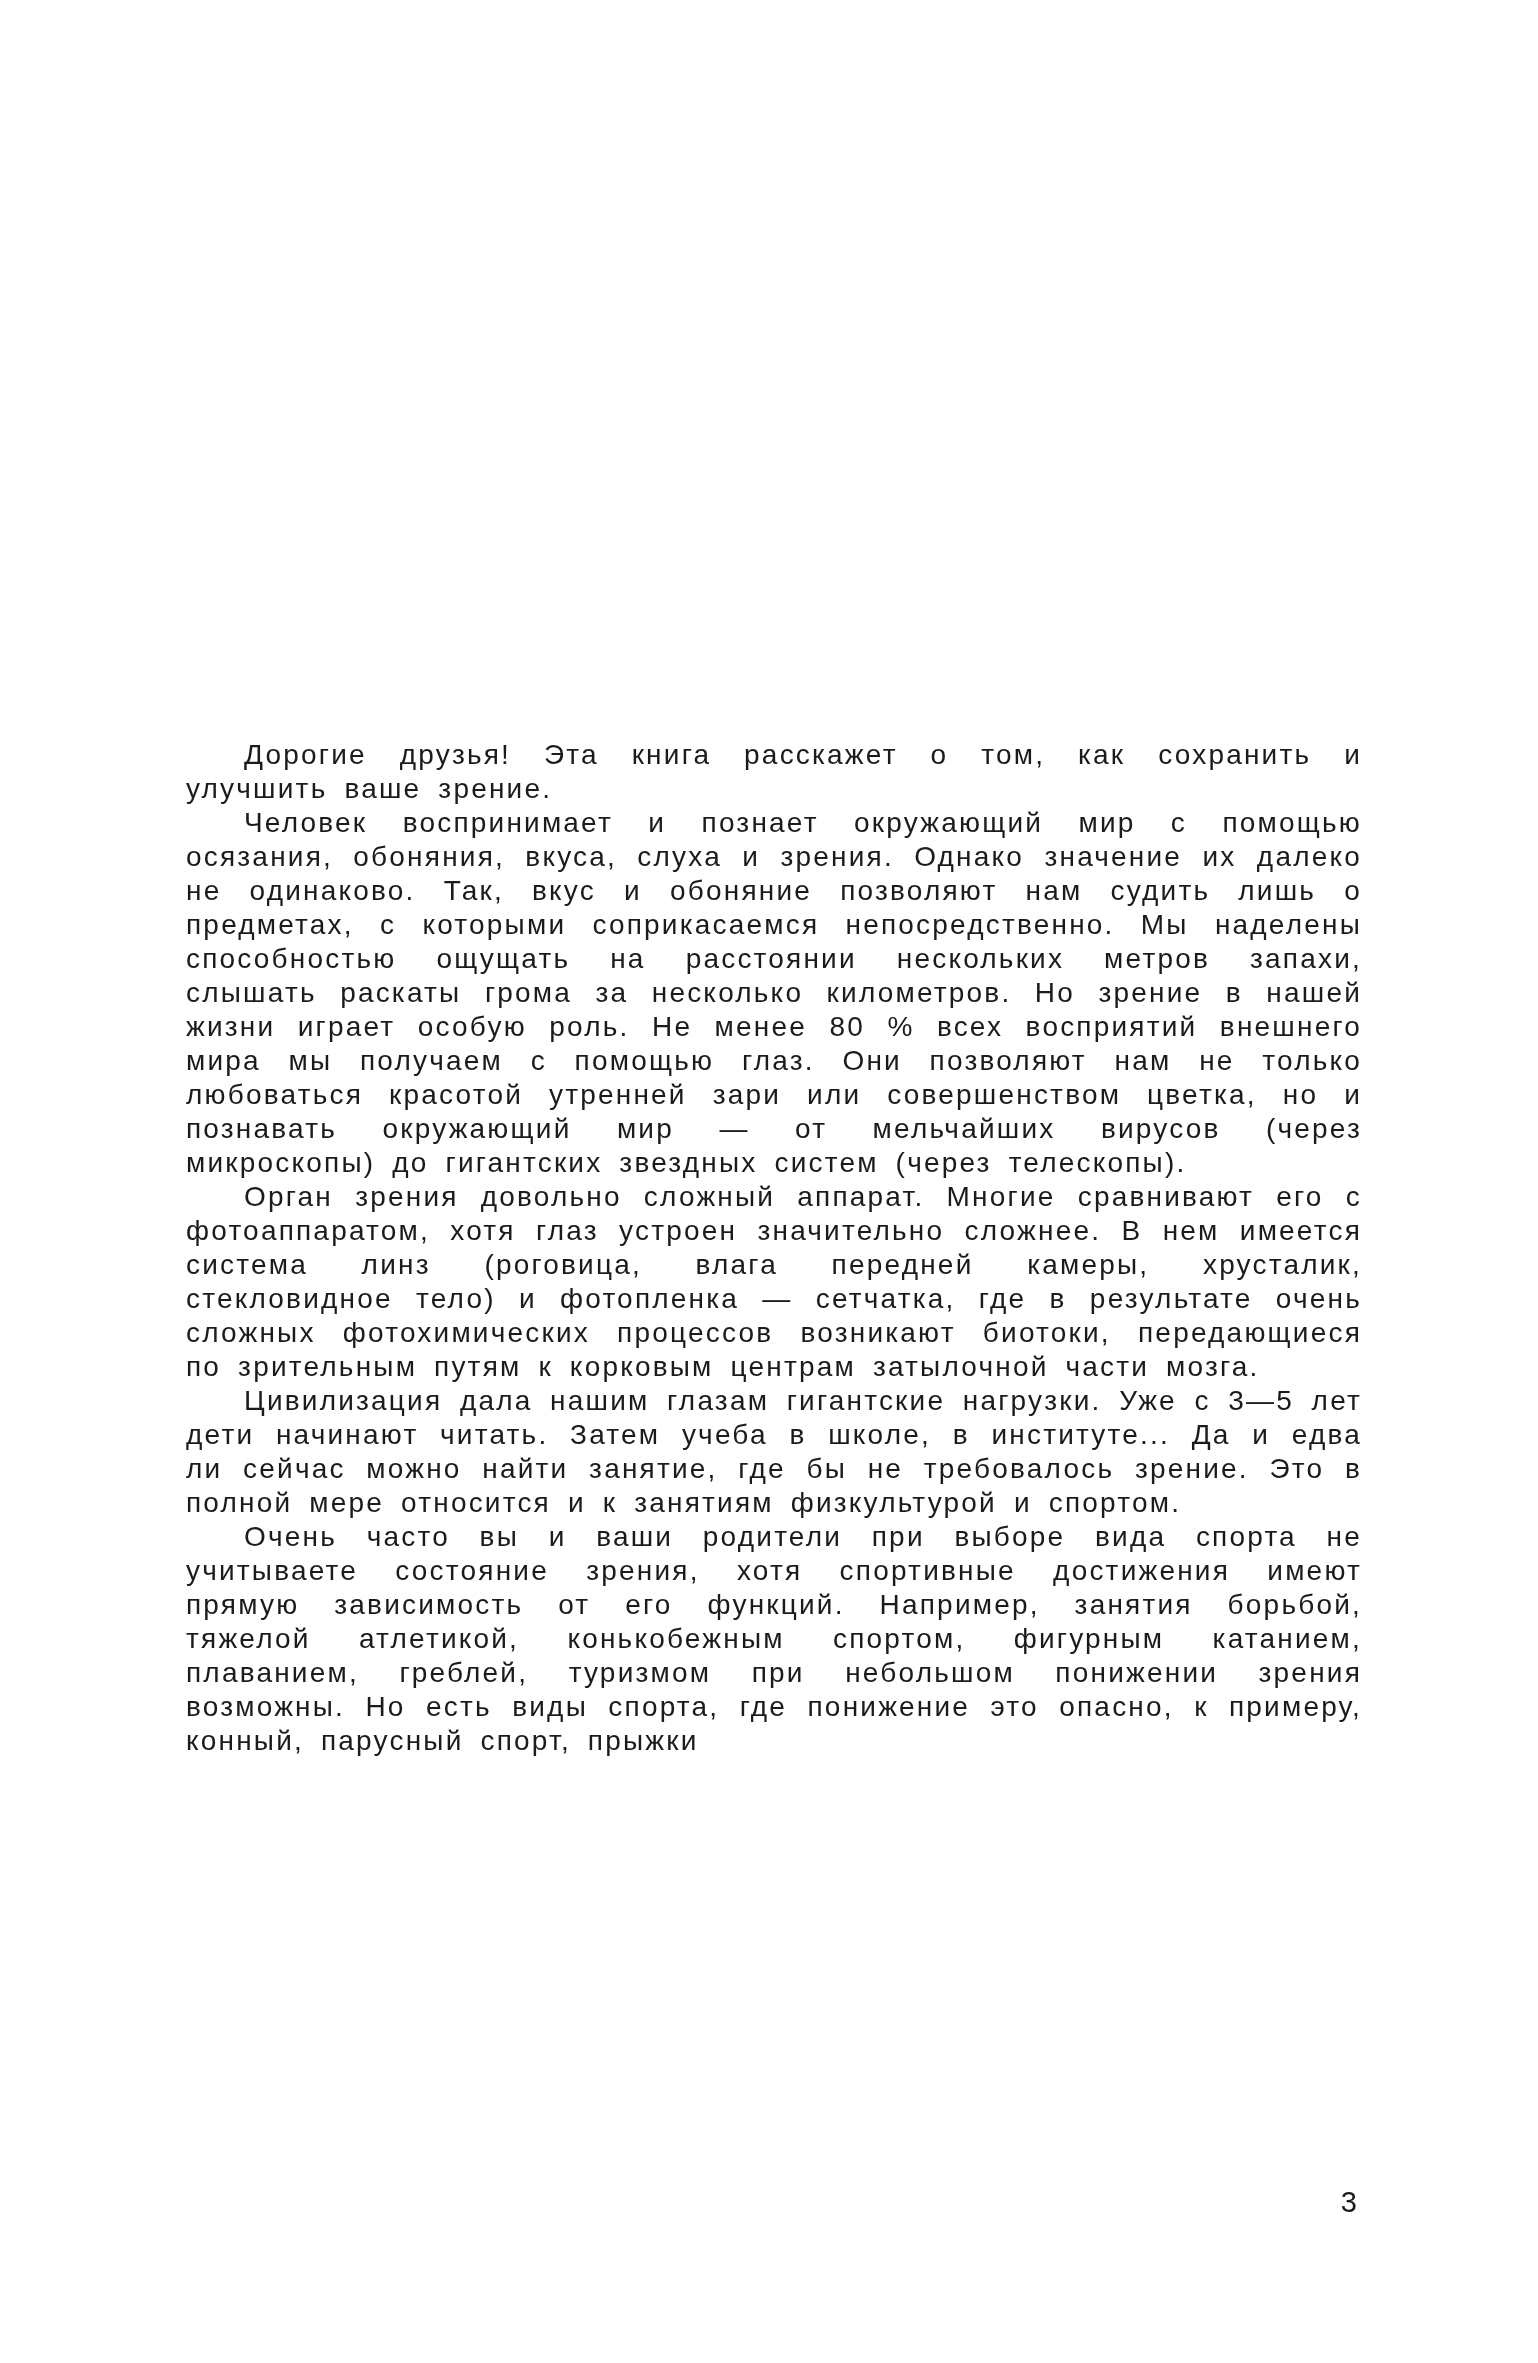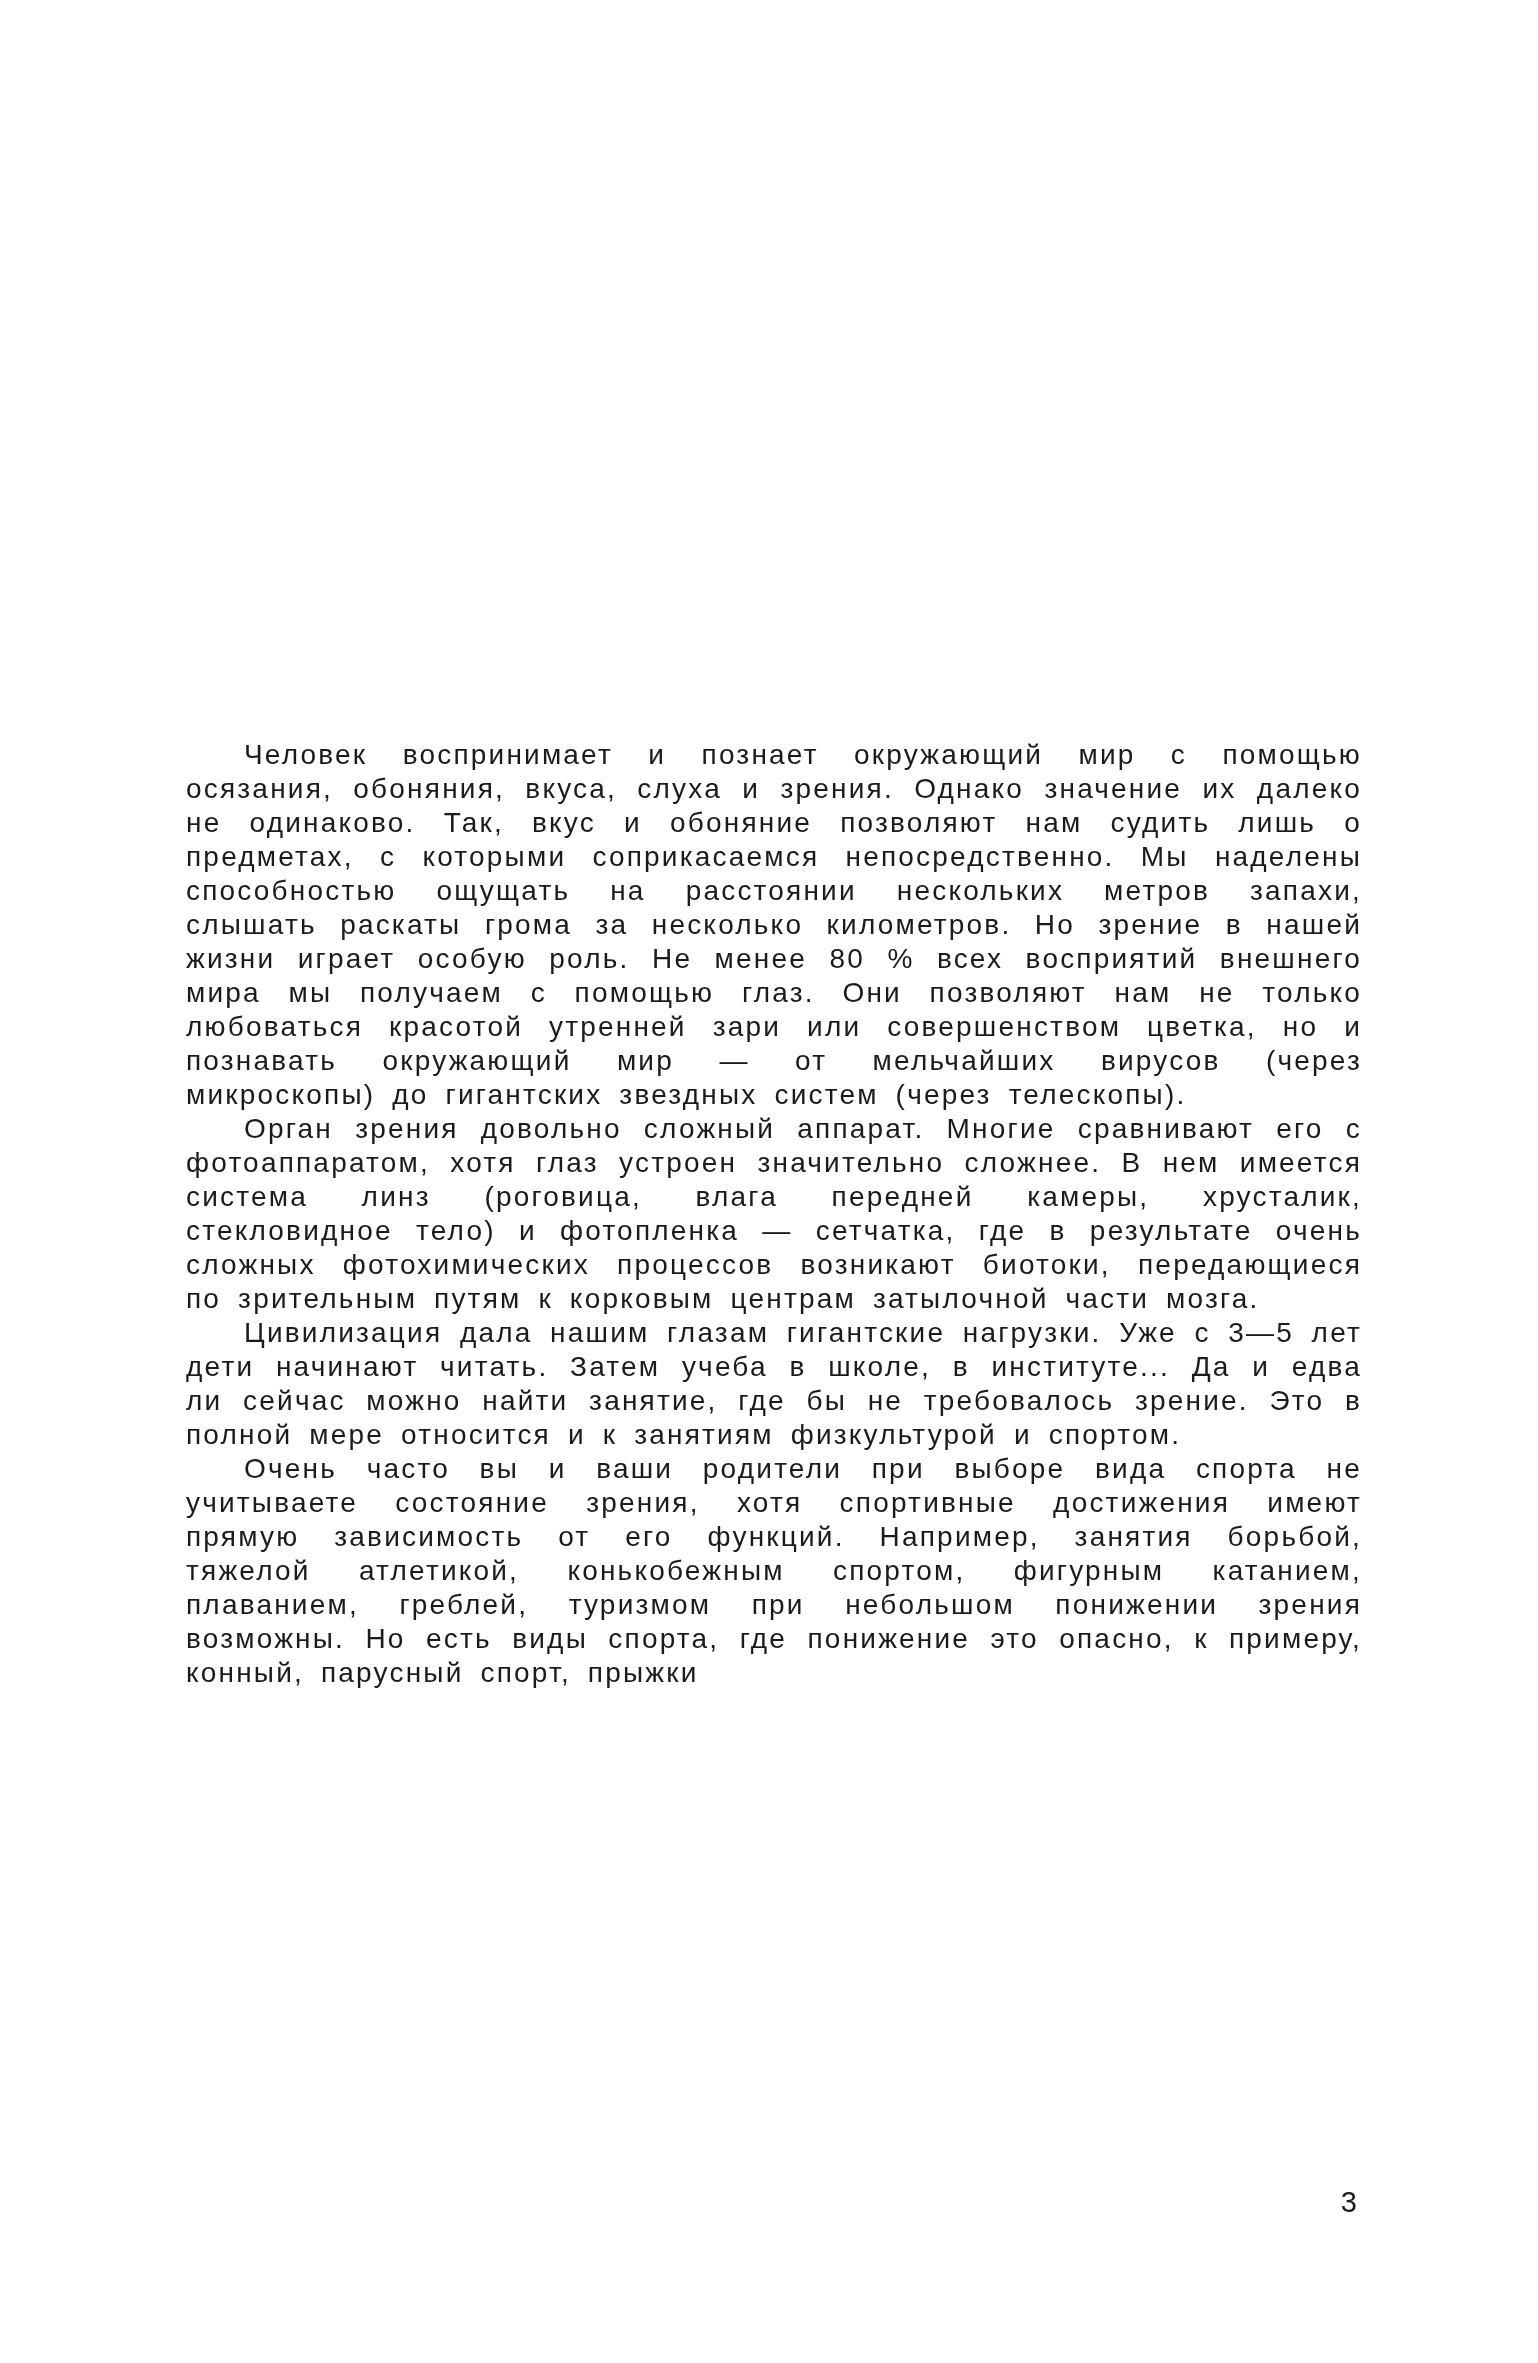--- a/index.html
+++ b/index.html
@@ -49,19 +49,20 @@
     font-size: 29px;
     letter-spacing: 1px;
     color: #1b1b1b;
   }
 </style>
 </head>
 <body>
 
 <div class="page">
   <div class="text-column">
+    <p class="para">Дорогие друзья! Эта книга расскажет о том, как сохранить и улучшить ваше зрение.</p>
     <p class="para">Человек воспринимает и познает окружающий мир с помощью осязания, обоняния, вкуса, слуха и зрения. Однако значение их далеко не одинаково. Так, вкус и обоняние позволяют нам судить лишь о предметах, с которыми соприкасаемся непосредственно. Мы наделены способностью ощущать на расстоянии нескольких метров запахи, слышать раскаты грома за несколько километров. Но зрение в нашей жизни играет особую роль. Не менее 80 % всех восприятий внешнего мира мы получаем с помощью глаз. Они позволяют нам не только любоваться красотой утренней зари или совершенством цветка, но и познавать окружающий мир — от мельчайших вирусов (через микроскопы) до гигантских звездных систем (через телескопы).</p>
     <p class="para">Орган зрения довольно сложный аппарат. Многие сравнивают его с фотоаппаратом, хотя глаз устроен значительно сложнее. В нем имеется система линз (роговица, влага передней камеры, хрусталик, стекловидное тело) и фотопленка — сетчатка, где в результате очень сложных фотохимических процессов возникают биотоки, передающиеся по зрительным путям к корковым центрам затылочной части мозга.</p>
     <p class="para">Цивилизация дала нашим глазам гигантские нагрузки. Уже с 3—5 лет дети начинают читать. Затем учеба в школе, в институте... Да и едва ли сейчас можно найти занятие, где бы не требовалось зрение. Это в полной мере относится и к занятиям физкультурой и спортом.</p>
     <p class="para">Очень часто вы и ваши родители при выборе вида спорта не учитываете состояние зрения, хотя спортивные достижения имеют прямую зависимость от его функций. Например, занятия борьбой, тяжелой атлетикой, конькобежным спортом, фигурным катанием, плаванием, греблей, туризмом при небольшом понижении зрения возможны. Но есть виды спорта, где понижение это опасно, к примеру, конный, парусный спорт, прыжки</p>
   </div>
   <div class="page-number">3</div>
 </div>
 
 </body></html>

